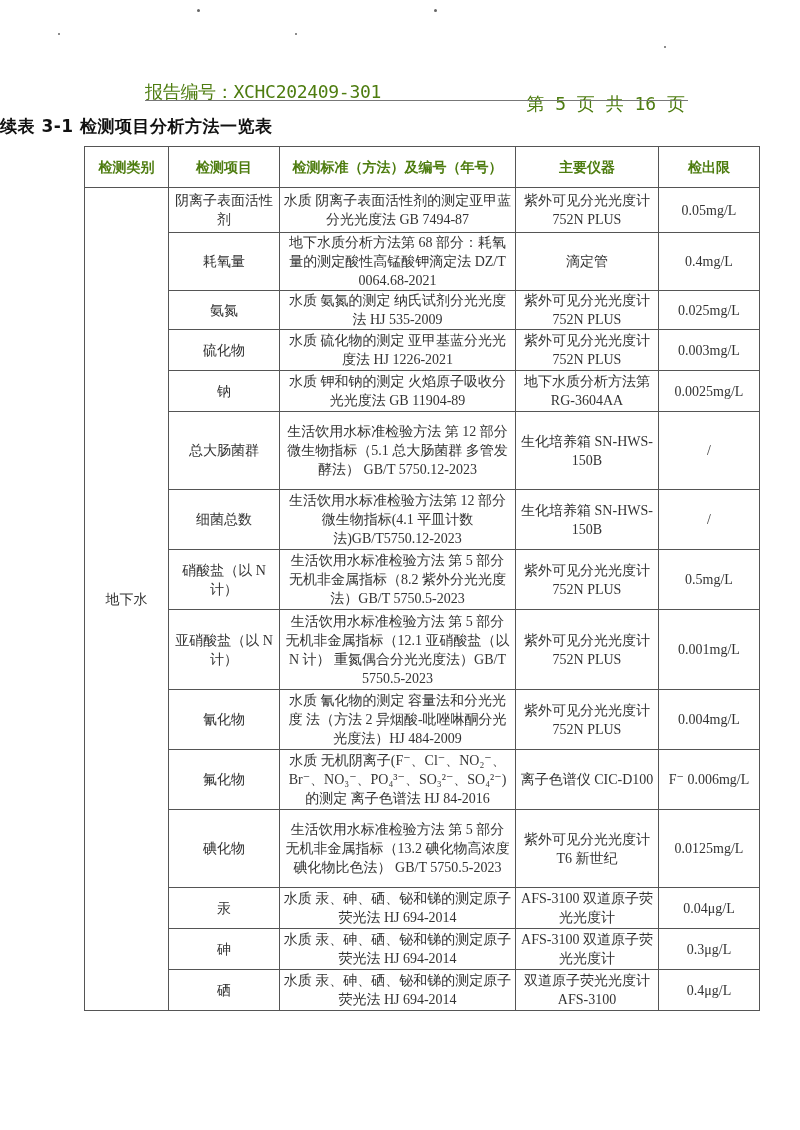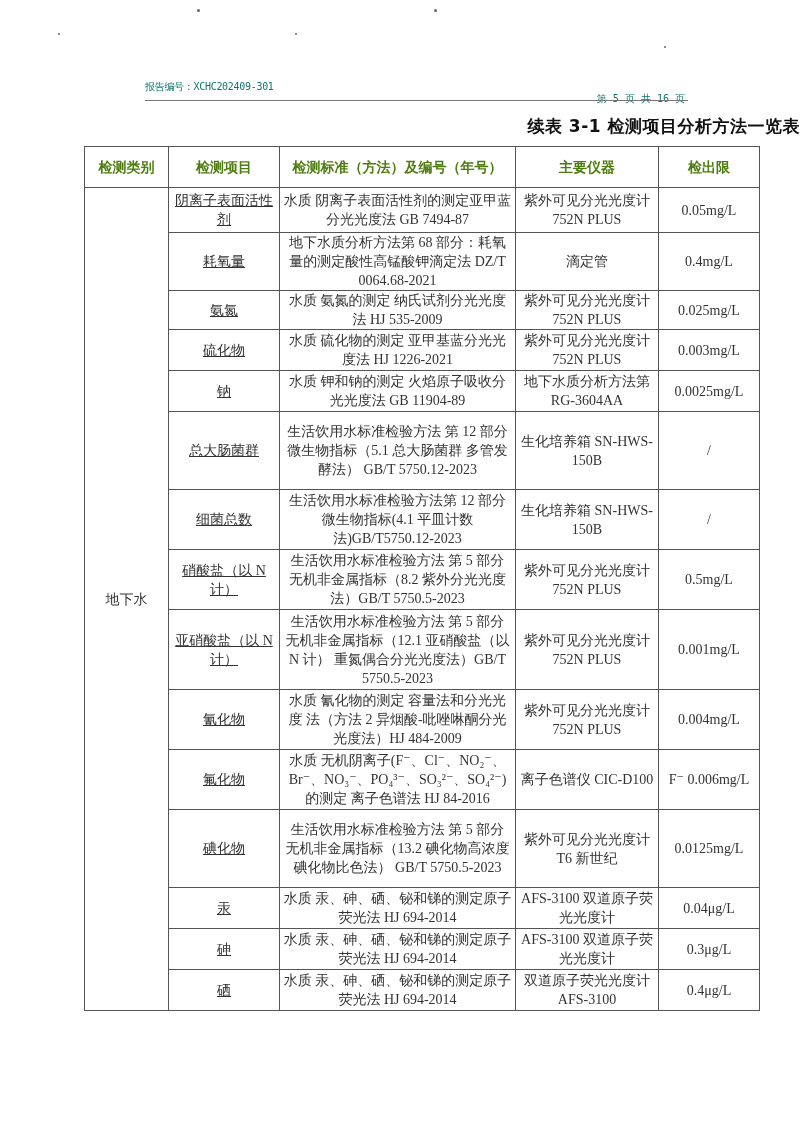--- a/index.html
+++ b/index.html
@@ -1,34 +1,34 @@
 <!DOCTYPE html>
 <html><head>
 <meta charset="utf-8">
 <style>
   html, body { margin: 0; padding: 0; background: #ffffff; }
   body { width: 800px; height: 1130px; position: relative; overflow: hidden;
          font-family: "DejaVu Serif", "Liberation Serif", serif; color: #2a2a2a; }
   .speck { position: absolute; width: 3px; height: 3px; border-radius: 50%; background: #666; }
   .page-header { position: absolute; left: 145px; top: 80px; width: 540px; height: 20px;
-                 font-size: 10px; color: #0f766e; font-family: "DejaVu Sans Mono", "Liberation Mono", monospace; }
+                 font-size: 18px; color: #4d7c0f; font-family: "DejaVu Sans Mono", "Liberation Mono", monospace; }
   .page-header .report-no { position: absolute; left: 0; top: 0; letter-spacing: -0.3px; }
   .page-header .page-no { position: absolute; right: 0; top: 12px; }
   .header-rule { position: absolute; left: 145px; top: 100px; width: 543px; height: 1px; background: #777; }
-  .table-title { position: absolute; left: 0; width: 800px; top: 115px; text-align: right;
+  .table-title { position: absolute; left: 0; width: 800px; top: 115px; text-align: left;
                  font-size: 17px; font-weight: bold; color: #111;
                  font-family: "DejaVu Sans", "Liberation Sans", sans-serif; letter-spacing: 0.5px; }
   table.methods { position: absolute; left: 84px; top: 146px; width: 675px; border-collapse: collapse;
                   table-layout: fixed; font-family: "Liberation Serif", "DejaVu Serif", serif; }
   table.methods td, table.methods th { border: 1px solid #555; text-align: center; vertical-align: middle;
                   padding: 0 3px; font-size: 14px; line-height: 19px; color: #333; font-weight: normal; }
   table.methods th { font-family: "DejaVu Sans", "Liberation Sans", sans-serif; font-weight: bold;
                      font-size: 14px; color: #4d7c0f; height: 40px; line-height: 18px; }
   td.cat { font-size: 15px; color: #222; }
-  td.item { color: #444; text-decoration: underline; }
+  td.item { color: #444; }
   td.limit { font-size: 13px; margin-left: 12px; }
 </style>
 </head>
 <body>
 
 <div class="speck" style="left:197px;top:9px;"></div>
 <div class="speck" style="left:434px;top:9px;"></div>
 <div class="speck" style="left:58px;top:33px;width:2px;height:2px;"></div>
 <div class="speck" style="left:295px;top:33px;width:2px;height:2px;"></div>
 <div class="speck" style="left:664px;top:46px;width:2px;height:2px;"></div>

